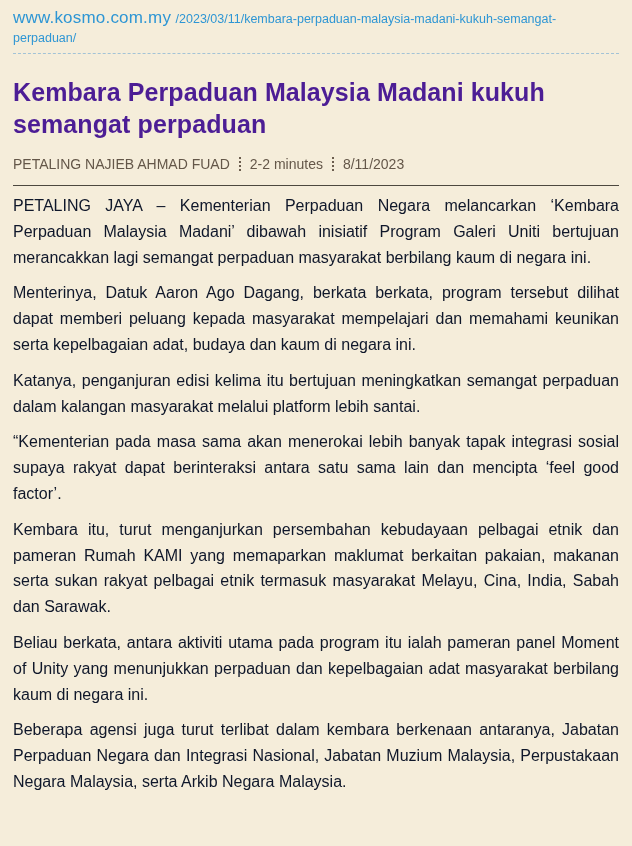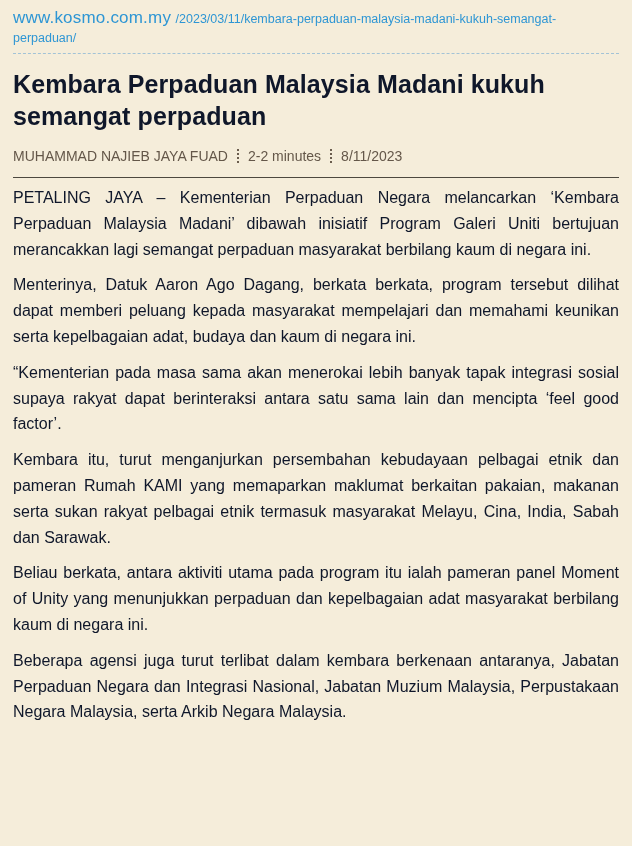--- a/index.html
+++ b/index.html
@@ -34,22 +34,22 @@
     text-align: right;
   }
   .source-path {
     font-size: 12.5px;
   }
   
   h1.article-title {
     font-size: 25px;
     font-weight: bold;
     line-height: 32px;
-    color: #0f172a;
-    margin: 14px 0 0 0;
+    color: #4c1d95;
+    margin: 22px 0 0 0;
     letter-spacing: 0.1px;
   }
   
   .byline {
     margin-top: 16px;
     font-size: 14px;
     color: #645749;
     white-space: nowrap;
   }
   .byline .sep {
@@ -86,28 +86,29 @@
   <div class="source-header">
     <a class="source-link" href="#">
       <span class="source-domain">www.kosmo.com.my</span>
       <span class="source-path">/2023/03/11/kembara-perpaduan-malaysia-madani-kukuh-semangat-perpaduan/</span>
     </a>
   </div>
 
   <h1 class="article-title">Kembara Perpaduan Malaysia Madani kukuh semangat perpaduan</h1>
 
   <div class="byline">
-    <span>MUHAMMAD NAJIEB JAYA FUAD</span><span class="sep"></span><span>2-2 minutes</span><span class="sep"></span><span>8/11/2023</span>
+    <span>PETALING NAJIEB AHMAD FUAD</span><span class="sep"></span><span>2-2 minutes</span><span class="sep"></span><span>8/11/2023</span>
   </div>
 
   <hr class="meta-divider">
 
   <div class="article-body">
     <p>PETALING JAYA – Kementerian Perpaduan Negara melancarkan ‘Kembara Perpaduan Malaysia Madani’ dibawah inisiatif Program Galeri Uniti bertujuan merancakkan lagi semangat perpaduan masyarakat berbilang kaum di negara ini.</p>
     <p>Menterinya, Datuk Aaron Ago Dagang, berkata berkata, program tersebut dilihat dapat memberi peluang kepada masyarakat mempelajari dan memahami keunikan serta kepelbagaian adat, budaya dan kaum di negara ini.</p>
+    <p>Katanya, penganjuran edisi kelima itu bertujuan meningkatkan semangat perpaduan dalam kalangan masyarakat melalui platform lebih santai.</p>
     <p>“Kementerian pada masa sama akan menerokai lebih banyak tapak integrasi sosial supaya rakyat dapat berinteraksi antara satu sama lain dan mencipta ‘feel good factor’.</p>
     <p>Kembara itu, turut menganjurkan persembahan kebudayaan pelbagai etnik dan pameran Rumah KAMI yang memaparkan maklumat berkaitan pakaian, makanan serta sukan rakyat pelbagai etnik termasuk masyarakat Melayu, Cina, India, Sabah dan Sarawak.</p>
     <p>Beliau berkata, antara aktiviti utama pada program itu ialah pameran panel Moment of Unity yang menunjukkan perpaduan dan kepelbagaian adat masyarakat berbilang kaum di negara ini.</p>
     <p>Beberapa agensi juga turut terlibat dalam kembara berkenaan antaranya, Jabatan Perpaduan Negara dan Integrasi Nasional, Jabatan Muzium Malaysia, Perpustakaan Negara Malaysia, serta Arkib Negara Malaysia.</p>
 
   </div>
 
 </div>
 
 </body></html>

